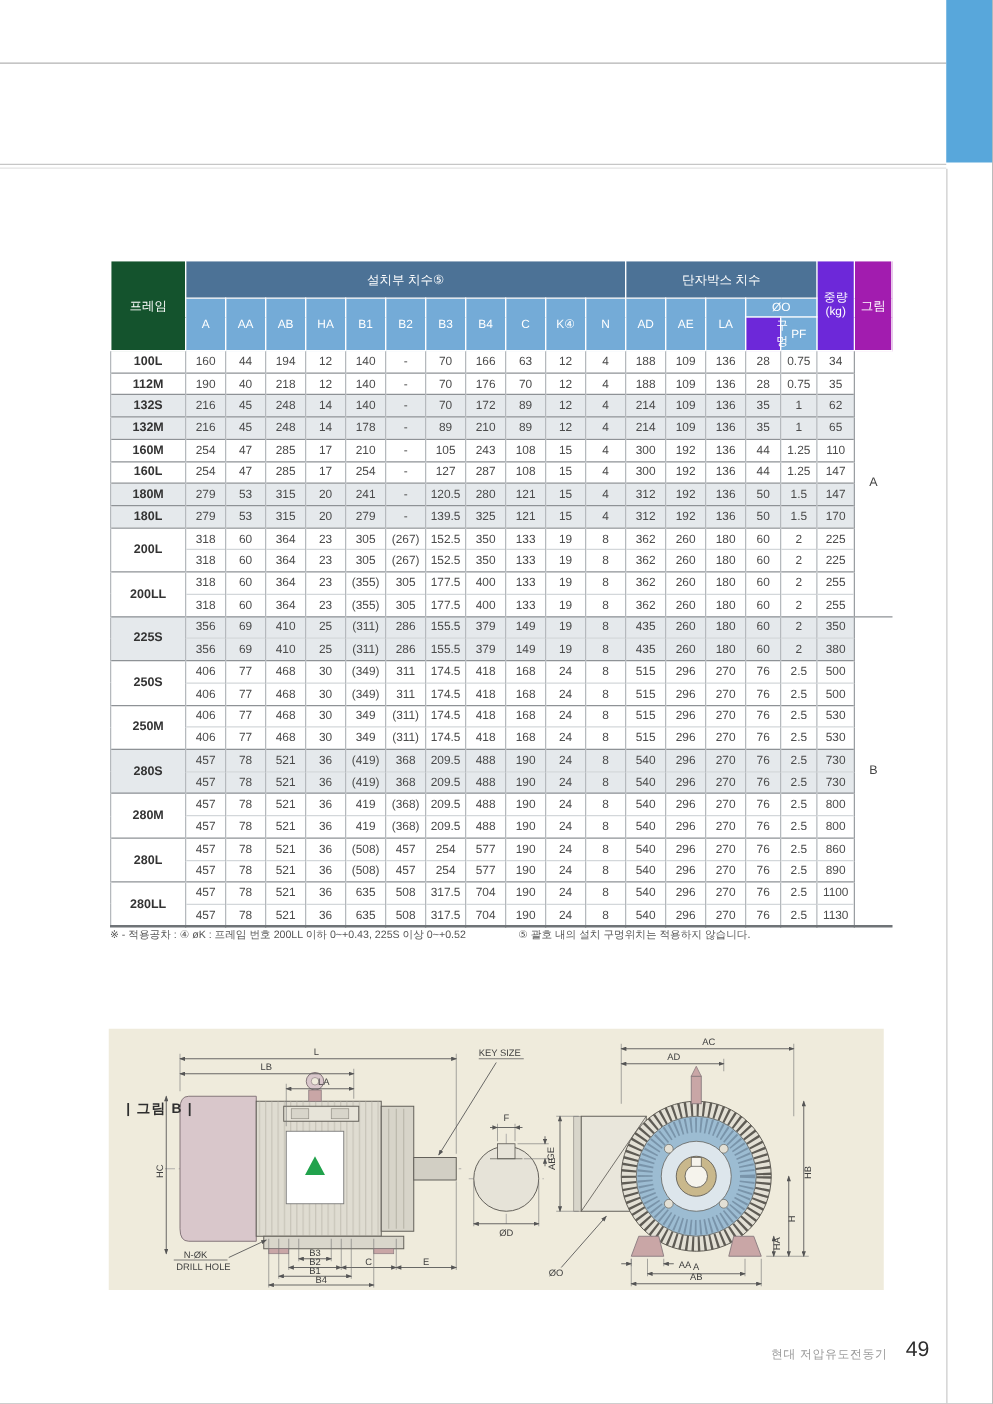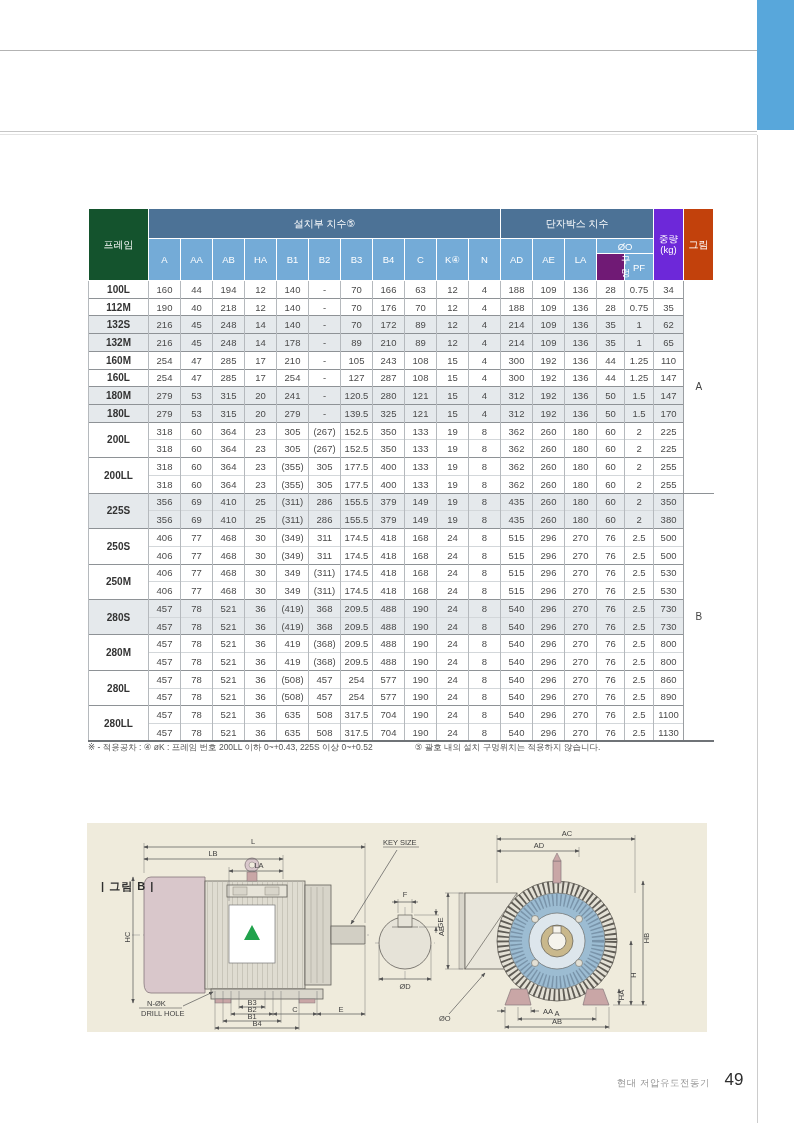--- a/index.html
+++ b/index.html
@@ -95,41 +95,41 @@
       </colgroup>
     <thead>
       <tr class="h1">
         <th class="th-dark" rowspan="3" style="background: #14532d;">프레임</th>
         <th class="th-dark" colspan="11" style="background: rgb(76, 114, 150); margin-left: 24px;">설치부 치수⑤</th>
         <th class="th-dark" colspan="5" style="background: rgb(76, 114, 150);">단자박스 치수</th>
         <th class="th-dark weight-head" rowspan="3" style="background: #6d28d9;">
           <span>중량</span><br>
           <span>(kg)</span>
         </th>
-        <th class="th-dark" rowspan="3" style="background: #c2410c; font-family: Liberation Serif, serif;">그림</th>
+        <th class="th-dark" rowspan="3" style="background: #a21caf; font-family: Liberation Serif, serif;">그림</th>
       </tr>
       <tr class="h2">
           <th class="th-light" rowspan="2" style="background: rgb(116, 171, 215);">A</th>
           <th class="th-light" rowspan="2" style="background: rgb(116, 171, 215);">AA</th>
           <th class="th-light" rowspan="2" style="background: rgb(116, 171, 215);">AB</th>
           <th class="th-light" rowspan="2" style="background: rgb(116, 171, 215);">HA</th>
           <th class="th-light" rowspan="2" style="background: rgb(116, 171, 215);">B1</th>
           <th class="th-light" rowspan="2" style="background: rgb(116, 171, 215);">B2</th>
           <th class="th-light" rowspan="2" style="background: rgb(116, 171, 215);">B3</th>
           <th class="th-light" rowspan="2" style="background: rgb(116, 171, 215);">B4</th>
           <th class="th-light" rowspan="2" style="background: rgb(116, 171, 215);">C</th>
           <th class="th-light" rowspan="2" style="background: rgb(116, 171, 215);">K④</th>
           <th class="th-light" rowspan="2" style="background: rgb(116, 171, 215);">N</th>
           <th class="th-light" rowspan="2" style="background: rgb(116, 171, 215);">AD</th>
           <th class="th-light" rowspan="2" style="background: rgb(116, 171, 215);">AE</th>
           <th class="th-light" rowspan="2" style="background: rgb(116, 171, 215);">LA</th>
           <th class="th-light" colspan="2" style="background: rgb(116, 171, 215);">ØO</th>
         </tr>
       <tr class="h3">
-          <th class="th-light" style="background: #701a75; padding-left: 24px;">구멍</th>
+          <th class="th-light" style="background: #6d28d9; padding-left: 24px;">구멍</th>
           <th class="th-light" style="background: rgb(116, 171, 215);">PF</th>
         </tr>
     </thead>
     <tbody>
         <tr class="group-start">
           <td class="frame-cell" rowspan="1">100L</td>
           <td class="num-cell">160</td>
           <td class="num-cell">44</td>
           <td class="num-cell">194</td>
           <td class="num-cell">12</td>

